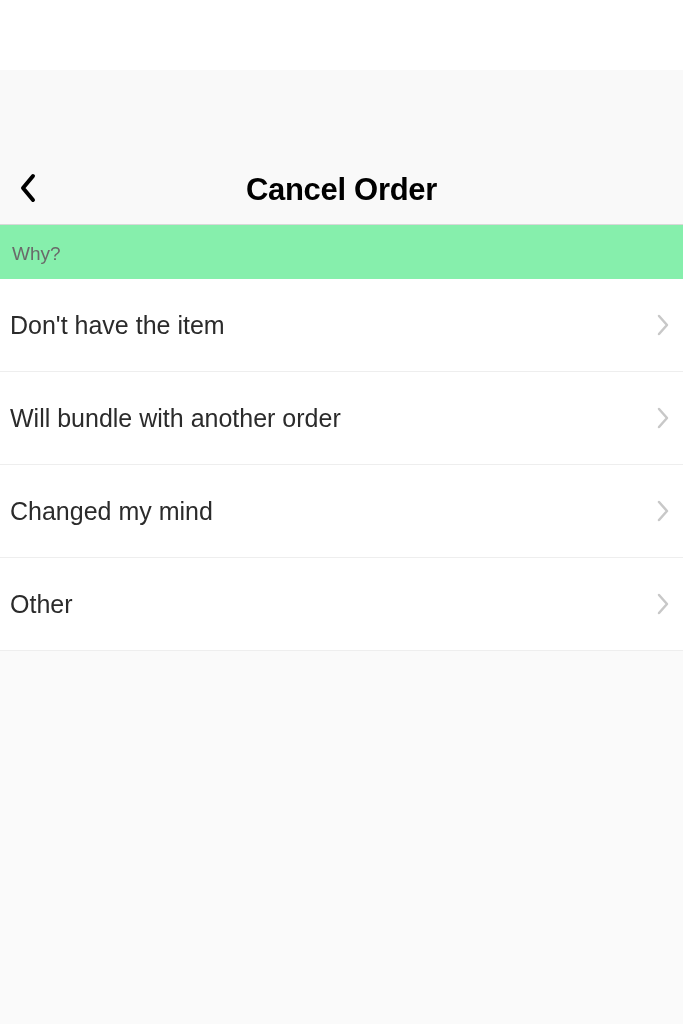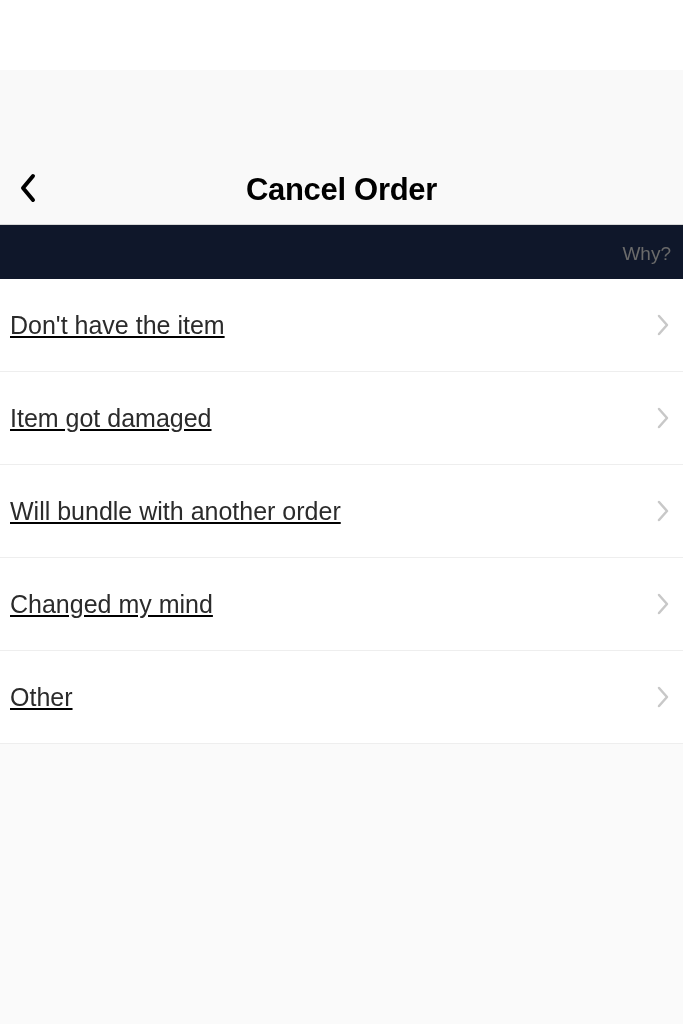--- a/index.html
+++ b/index.html
@@ -48,31 +48,29 @@
     .title {
       flex: 1;
       text-align: center;
       font-size: 31px;
       font-weight: 700;
       color: #000000;
       letter-spacing: -0.3px;
     }
     .section-header {
       padding: 18px 12px 14px 12px;
-      background: #0f172a;
-      text-align: right;
+      background: #86efac;
     }
     .section-label {
       font-size: 19px;
       font-weight: 500;
       color: #6a6a6a;
     }
     .list {
       background: #5eead4;
-      text-decoration: underline;
     }
     .list-item {
       display: flex;
       align-items: center;
       justify-content: space-between;
       height: 93px;
       padding: 0 14px 0 10px;
       border-bottom: 1px solid #eeeeee;
       cursor: pointer;
       background: #ffffff;
@@ -121,28 +119,20 @@
 <div class="list">
   <div class="list-item">
     <span class="list-item-label">Don't have the item</span>
     <span class="chevron">
       <svg viewBox="0 0 12 22" fill="none" stroke="#c8c8c8" stroke-width="2.5" stroke-linecap="round" stroke-linejoin="round">
         <polyline points="2,2 10,11 2,20"></polyline>
       </svg>
     </span>
   </div>
   <div class="list-item">
-    <span class="list-item-label">Item got damaged</span>
-    <span class="chevron">
-      <svg viewBox="0 0 12 22" fill="none" stroke="#c8c8c8" stroke-width="2.5" stroke-linecap="round" stroke-linejoin="round">
-        <polyline points="2,2 10,11 2,20"></polyline>
-      </svg>
-    </span>
-  </div>
-  <div class="list-item">
     <span class="list-item-label">Will bundle with another order</span>
     <span class="chevron">
       <svg viewBox="0 0 12 22" fill="none" stroke="#c8c8c8" stroke-width="2.5" stroke-linecap="round" stroke-linejoin="round">
         <polyline points="2,2 10,11 2,20"></polyline>
       </svg>
     </span>
   </div>
   <div class="list-item">
     <span class="list-item-label">Changed my mind</span>
     <span class="chevron">

